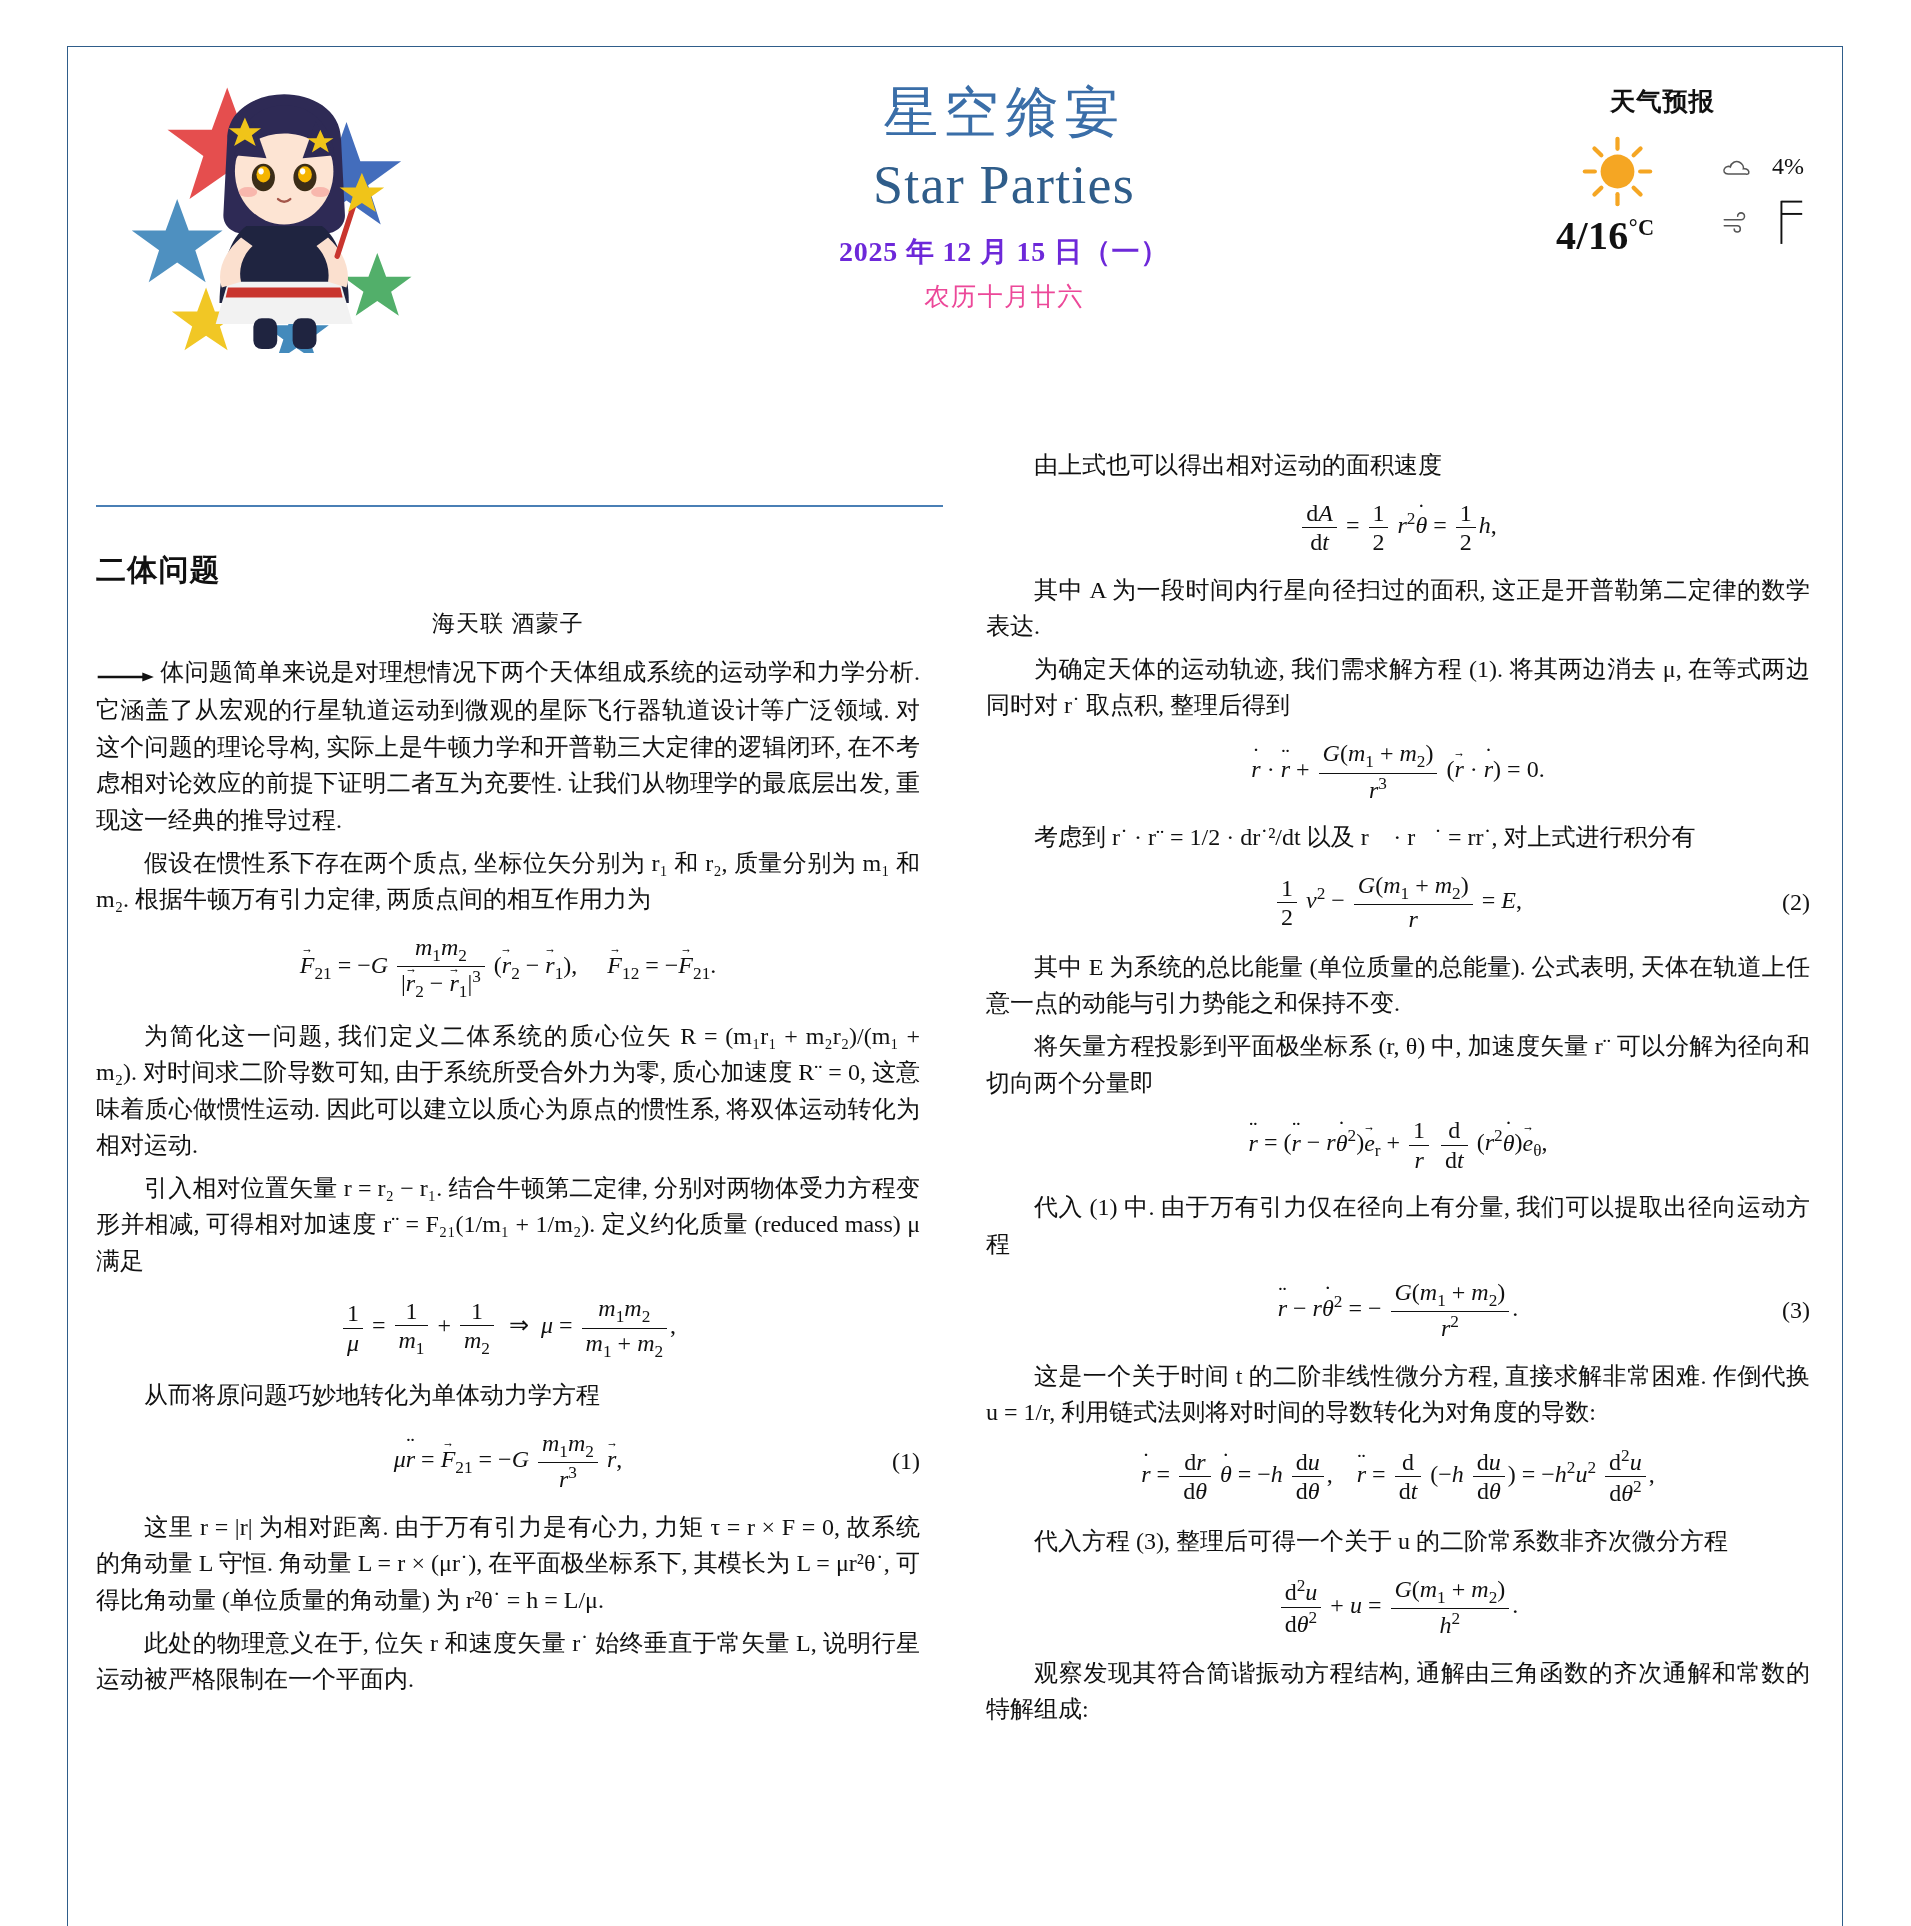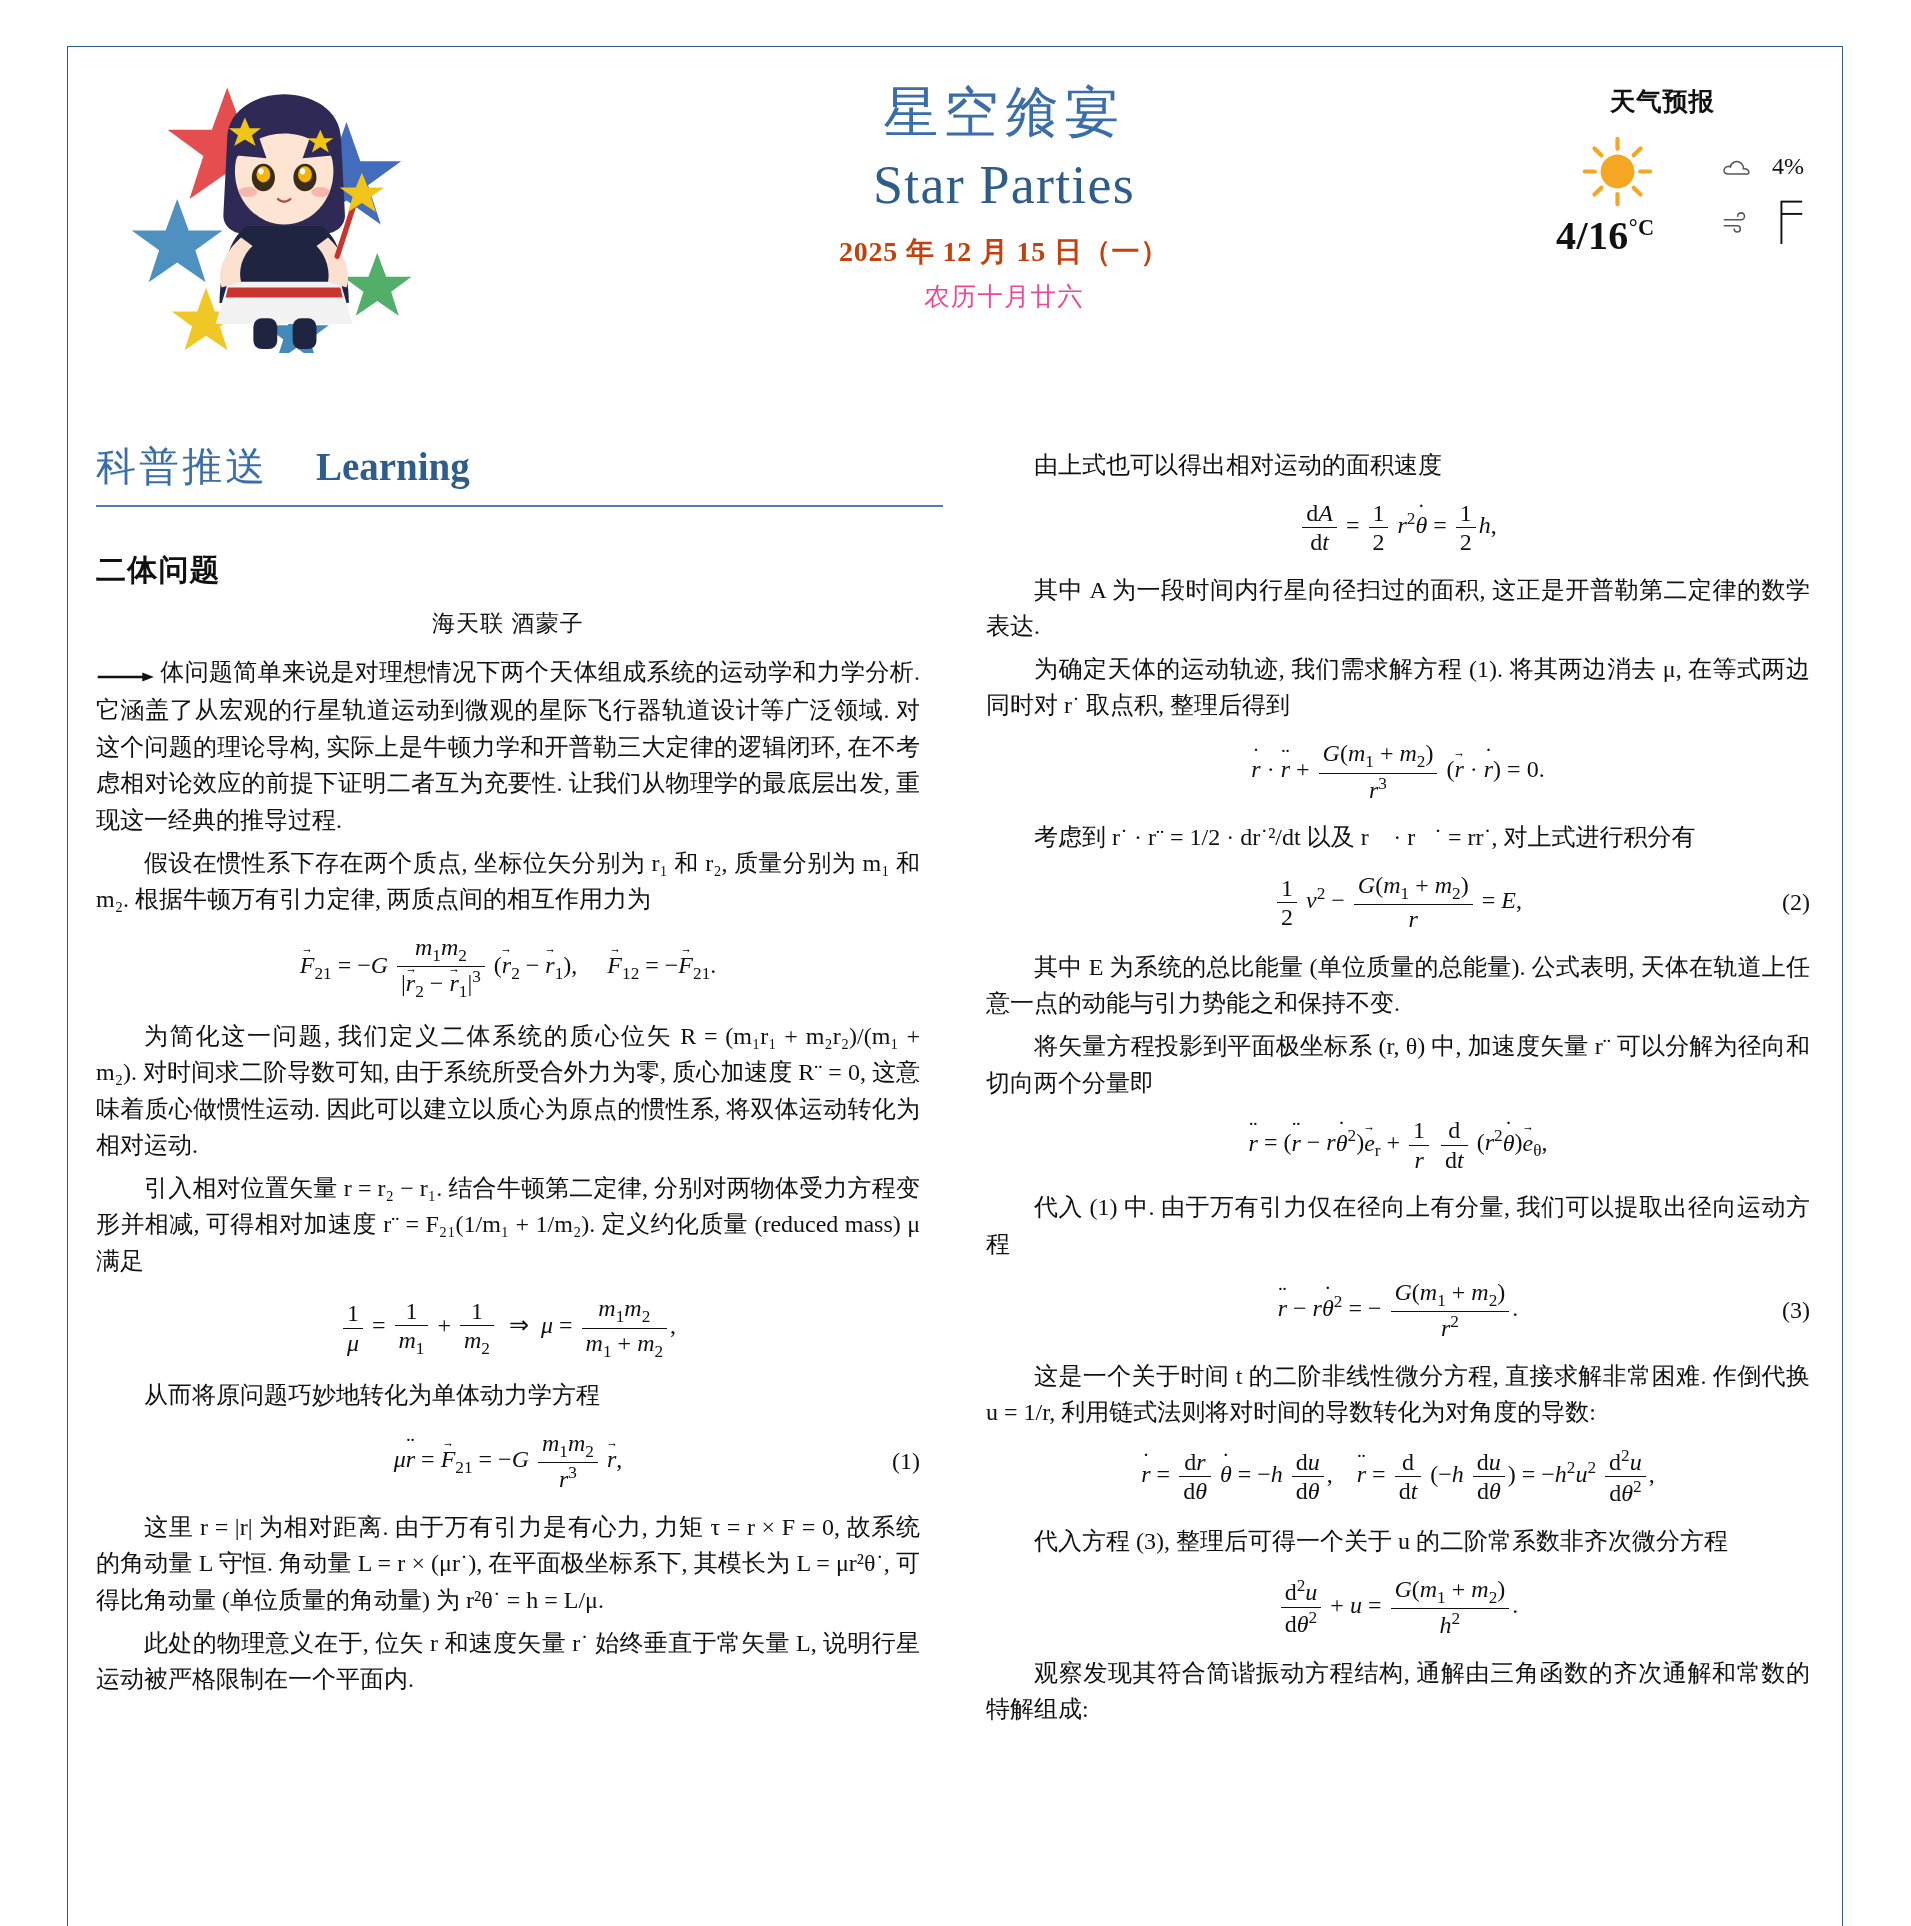--- a/index.html
+++ b/index.html
@@ -68,21 +68,21 @@
   .masthead .en-title {
     font-family: "Liberation Serif", serif;
     font-size: 54px;
     color: #2f5d8a;
     letter-spacing: 1.2px;
     line-height: 1.3;
     margin-top: 3.9px;
   }
   .masthead .date-line {
     font-size: 28px;
-    color: #c2410c;
+    color: #6d28d9;
     margin-top: 13px;
     font-weight: bold;
     letter-spacing: 0.8px;
   }
   .masthead .lunar-line {
     font-size: 25.4px;
     color: #ec4899;
     margin-top: 9.2px;
     letter-spacing: 1.2px;
   }
@@ -392,24 +392,20 @@
           <svg width="35" height="50" viewBox="0 0 90 130">
             <line x1="24" y1="10" x2="24" y2="122" stroke="#111" stroke-width="5"></line>
             <line x1="24" y1="12" x2="78" y2="12" stroke="#111" stroke-width="5"></line>
             <line x1="24" y1="44" x2="78" y2="44" stroke="#111" stroke-width="5"></line>
           </svg>
         </span>
       </div>
     </div>
   </div>
 
-  <div class="section-head">
-    <span class="cn">科普推送</span>
-    <span class="en">Learning</span>
-  </div>
   <div class="section-rule"></div>
 
   <div class="col col-left">
 
     <div class="art-title">二体问题</div>
     <div class="art-authors">
       <span>海天联</span>
       <span>酒蒙子</span>
     </div>
 

